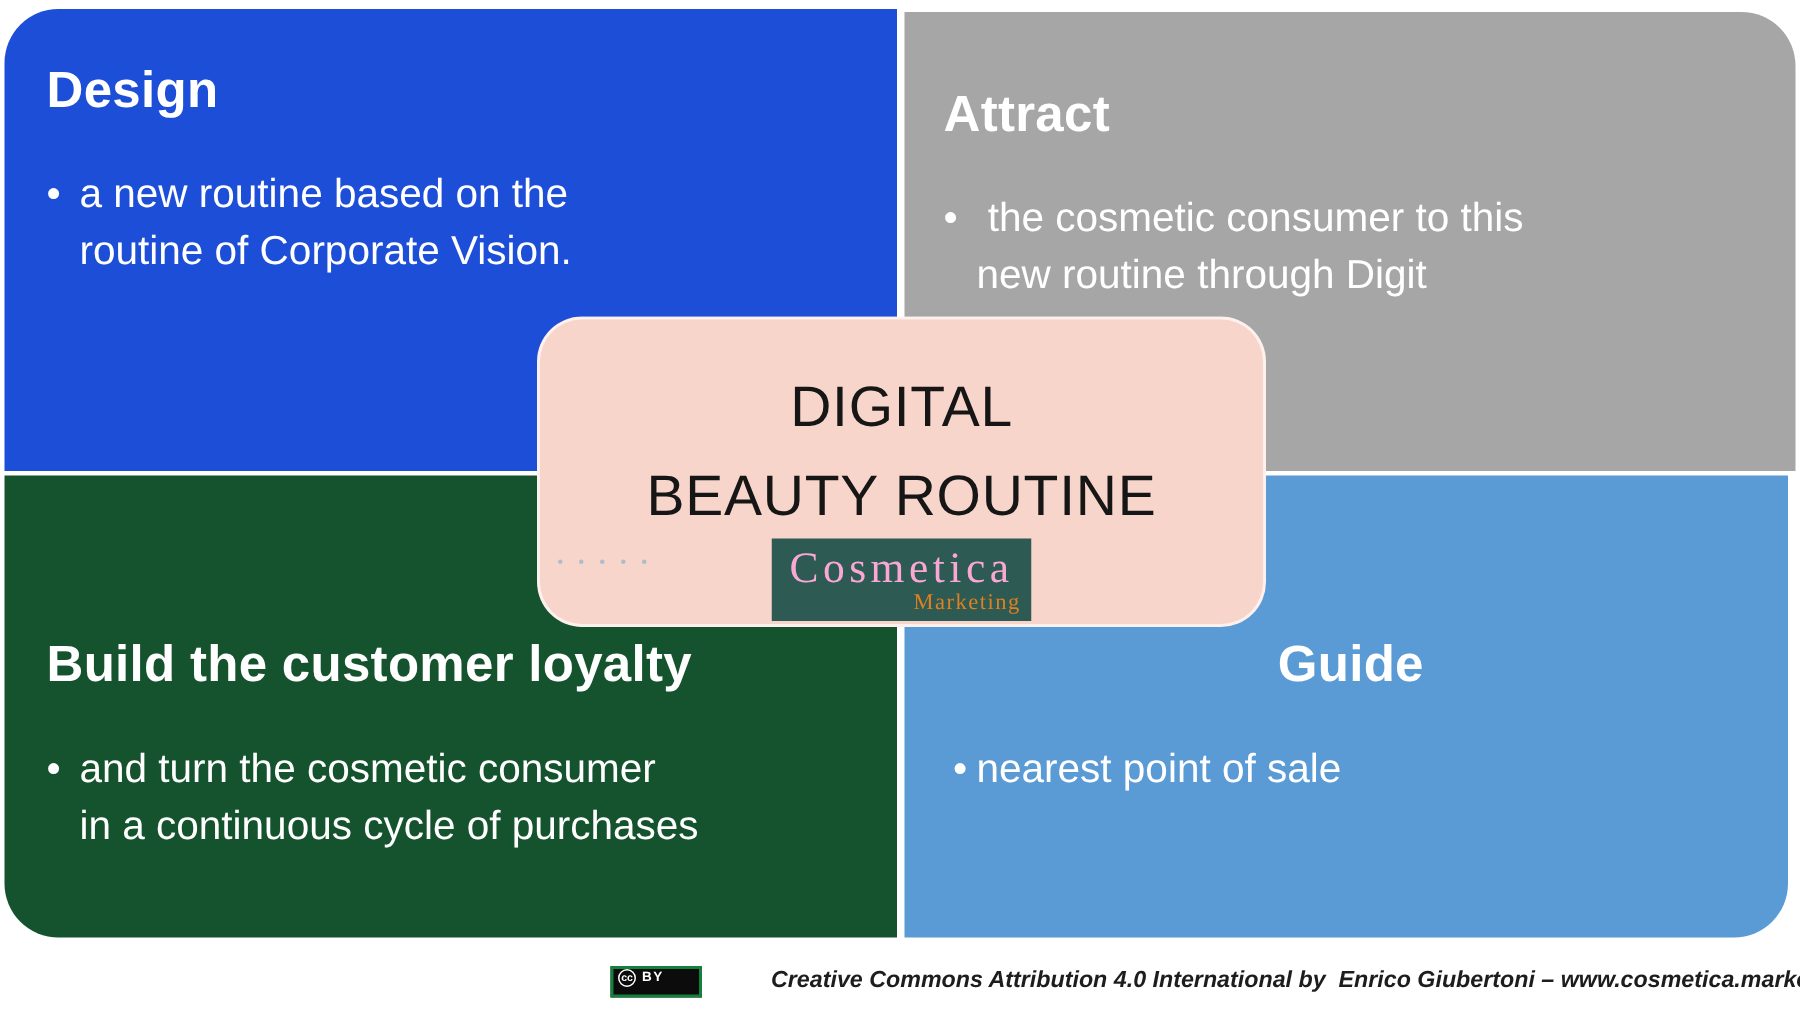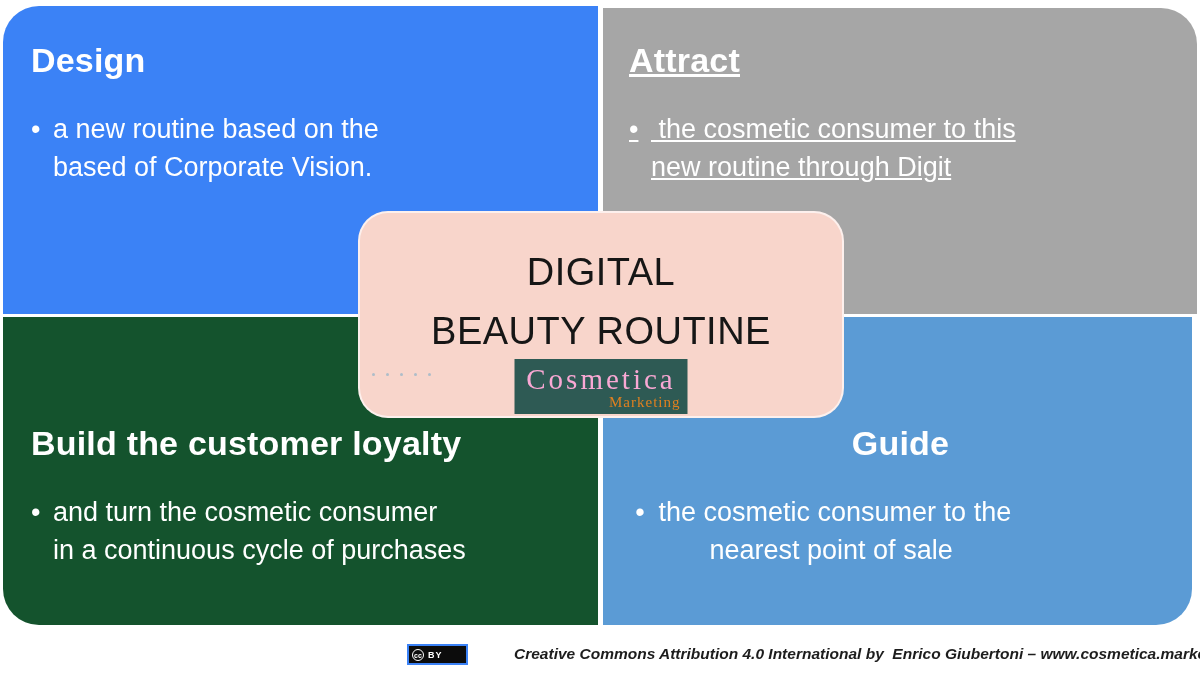--- a/index.html
+++ b/index.html
@@ -3,21 +3,21 @@
 <meta charset="utf-8">
 <style>
   html,body{margin:0;padding:0;background:#ffffff;}
   .stage{
     position:relative;width:1200px;height:675px;background:#ffffff;
     overflow:hidden;font-family:"Liberation Sans",sans-serif;
   }
   
   .panel{position:absolute;box-sizing:border-box;color:#ffffff;}
   .p-design {left:3px;  top:6px;  width:595px;height:308px;border-radius:36px 0 0 0;padding:34px 20px 0 28px;}
-  .p-attract{left:603px;top:8px;  width:594px;height:306px;border-radius:0 36px 0 0;padding:32px 20px 0 26px;text-decoration:underline;}
+  .p-attract{left:603px;top:8px;  width:594px;height:306px;border-radius:0 36px 0 0;padding:48px 20px 0 26px;}
   .p-build  {left:3px;  top:317px;width:595px;height:308px;border-radius:0 0 0 36px;padding:106px 20px 0 28px;}
   .p-guide  {left:603px;top:317px;width:589px;height:308px;border-radius:0 0 36px 0;padding:106px 20px 0 26px;}
   .panel h2{margin:0;font-size:34px;line-height:40px;font-weight:bold;letter-spacing:0.2px;}
   .bullet{display:flex;margin-top:30px;font-size:27px;line-height:38px;}
   .bullet .glyph{width:22px;flex:0 0 22px;}
   .bullet .lines{display:flex;flex-direction:column;}
   .bullet .ln{white-space:pre;}
   
   .center-box{
     position:absolute;left:358px;top:211px;width:486px;height:207px;
@@ -36,46 +36,46 @@
     display:block;margin-top:5px;font-family:"Liberation Serif",serif;
     font-size:29px;line-height:31px;letter-spacing:3px;color:#f9a8d4;font-weight:normal;
   }
   .logo-sub{
     position:absolute;right:7px;bottom:3px;font-family:"Liberation Serif",serif;
     font-size:15px;letter-spacing:1px;
   }
   
   .cc-badge{
     position:absolute;left:407px;top:644px;width:61px;height:21px;
-    background:#0c0c0c;border:2px solid #3b82f6;box-sizing:border-box;
-    display:flex;align-items:center;padding-left:3px;gap:4px;
+    background:#0c0c0c;border:2px solid #15803d;box-sizing:border-box;
+    display:flex;align-items:flex-start;padding-left:3px;gap:4px;
   }
   .cc-circle{
     width:12px;height:12px;border:1px solid #ffffff;border-radius:50%;
     color:#ffffff;font-size:7px;line-height:12px;text-align:center;
     font-weight:bold;box-sizing:border-box;
   }
   .cc-by{color:#ffffff;font-size:9px;font-weight:bold;letter-spacing:1px;}
   .cc-text{
     position:absolute;left:514px;top:643px;font-size:15.5px;line-height:22px;
     font-style:italic;font-weight:bold;color:#1d1d1d;white-space:pre;
   }
 </style>
 </head>
 <body>
 
 <div class="stage">
 
-  <section class="panel p-design" style="background-color: #3b82f6;">
+  <section class="panel p-design" style="background-color: #1d4ed8;">
     <h2>Design</h2>
     <div class="bullet">
       <span class="glyph">•</span>
       <span class="lines">
         <span class="ln">a new routine based on the</span>
-        <span class="ln">based of Corporate Vision.</span>
+        <span class="ln">routine of Corporate Vision.</span>
       </span>
     </div>
   </section>
 
   <section class="panel p-attract" style="background-color: rgb(166, 166, 166);">
     <h2>Attract</h2>
     <div class="bullet">
       <span class="glyph">•</span>
       <span class="lines">
         <span class="ln"> the cosmetic consumer to this</span>
@@ -93,21 +93,20 @@
         <span class="ln">in a continuous cycle of purchases</span>
       </span>
     </div>
   </section>
 
   <section class="panel p-guide" style="background-color: rgb(91, 155, 213); text-align: center;">
     <h2>Guide</h2>
     <div class="bullet">
       <span class="glyph">•</span>
       <span class="lines">
-        <span class="ln"> the cosmetic consumer to the</span>
         <span class="ln">nearest point of sale</span>
       </span>
     </div>
   </section>
 
   <div class="center-box" style="background-color: rgb(248, 213, 203);">
     <div class="cb-title">
       <div class="cb-line">DIGITAL</div>
       <div class="cb-line">BEAUTY ROUTINE</div>
     </div>

